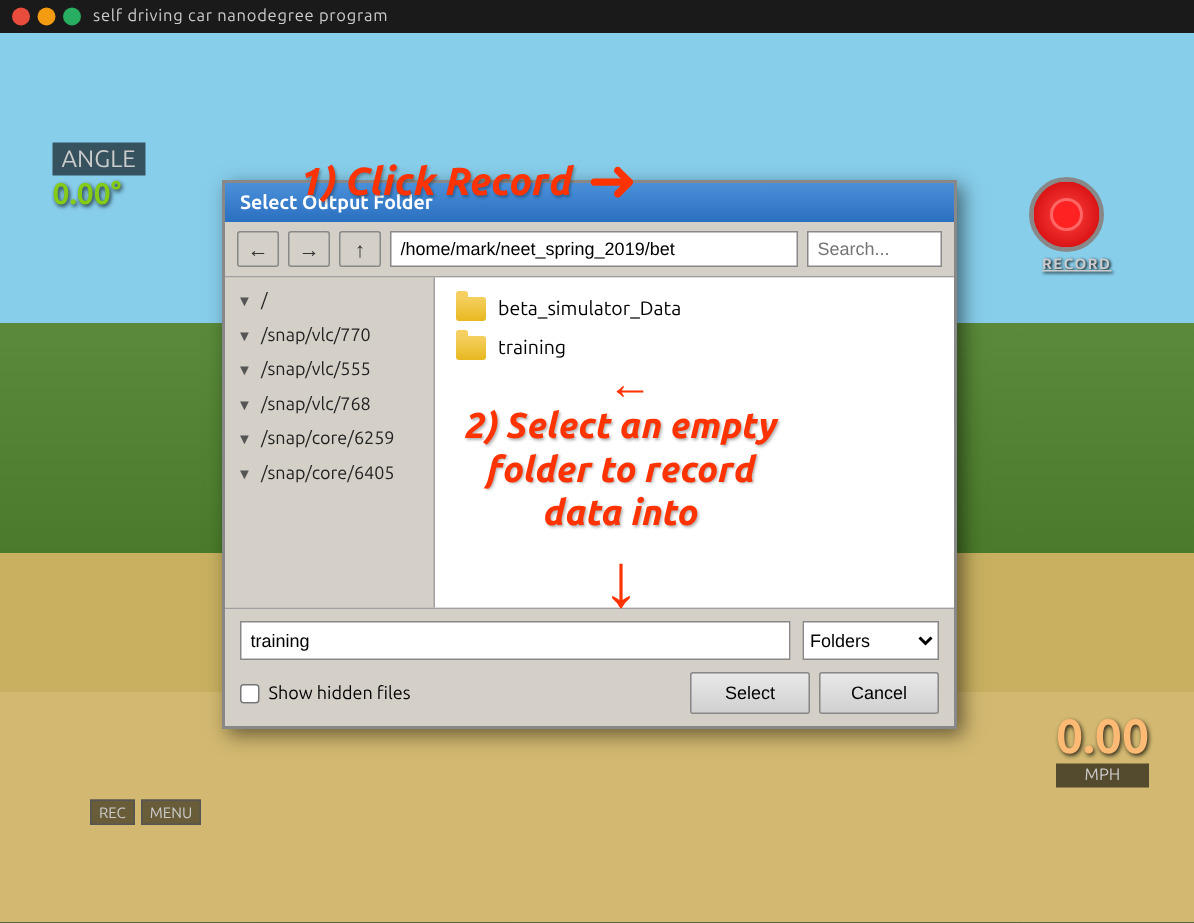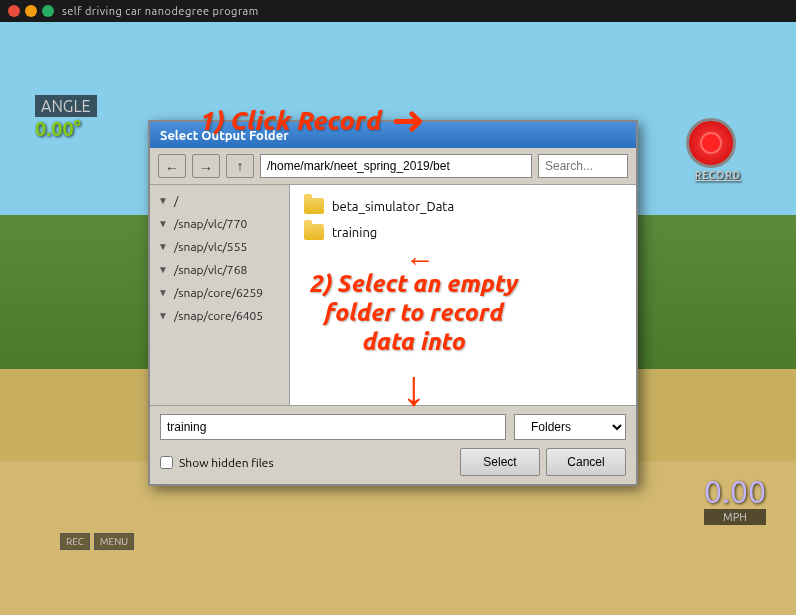--- a/index.html
+++ b/index.html
@@ -105,23 +105,23 @@
     }
 
     
     .mph-display {
       position: absolute;
       bottom: 90px;
       right: 30px;
       z-index: 10;
     }
     .mph-value {
-      color: #c4b5fd;
+      color: #fdba74;
       font-size: 32px;
-      font-weight: normal;
+      font-weight: bold;
       text-shadow: 1px 1px 3px rgba(0,0,0,0.8);
     }
     .mph-label {
       background: rgba(0,0,0,0.6);
       color: #ccc;
       font-size: 11px;
       padding: 2px 6px;
       text-align: center;
     }
 
@@ -337,25 +337,25 @@
     .filename-input {
       flex: 1;
       height: 26px;
       border: 1px solid #888;
       background: white;
       padding: 0 6px;
       font-size: 12px;
     }
 
     .filetype-select {
-      width: 112px;
+      width: 91px;
       height: 26px;
       border: 1px solid #888;
       background: white;
-      padding: 0 12px;
+      padding: 0 0;
       font-size: 12px;
     }
 
     .buttons-row {
       display: flex;
       align-items: center;
       justify-content: space-between;
     }
 
     .checkbox-label {

